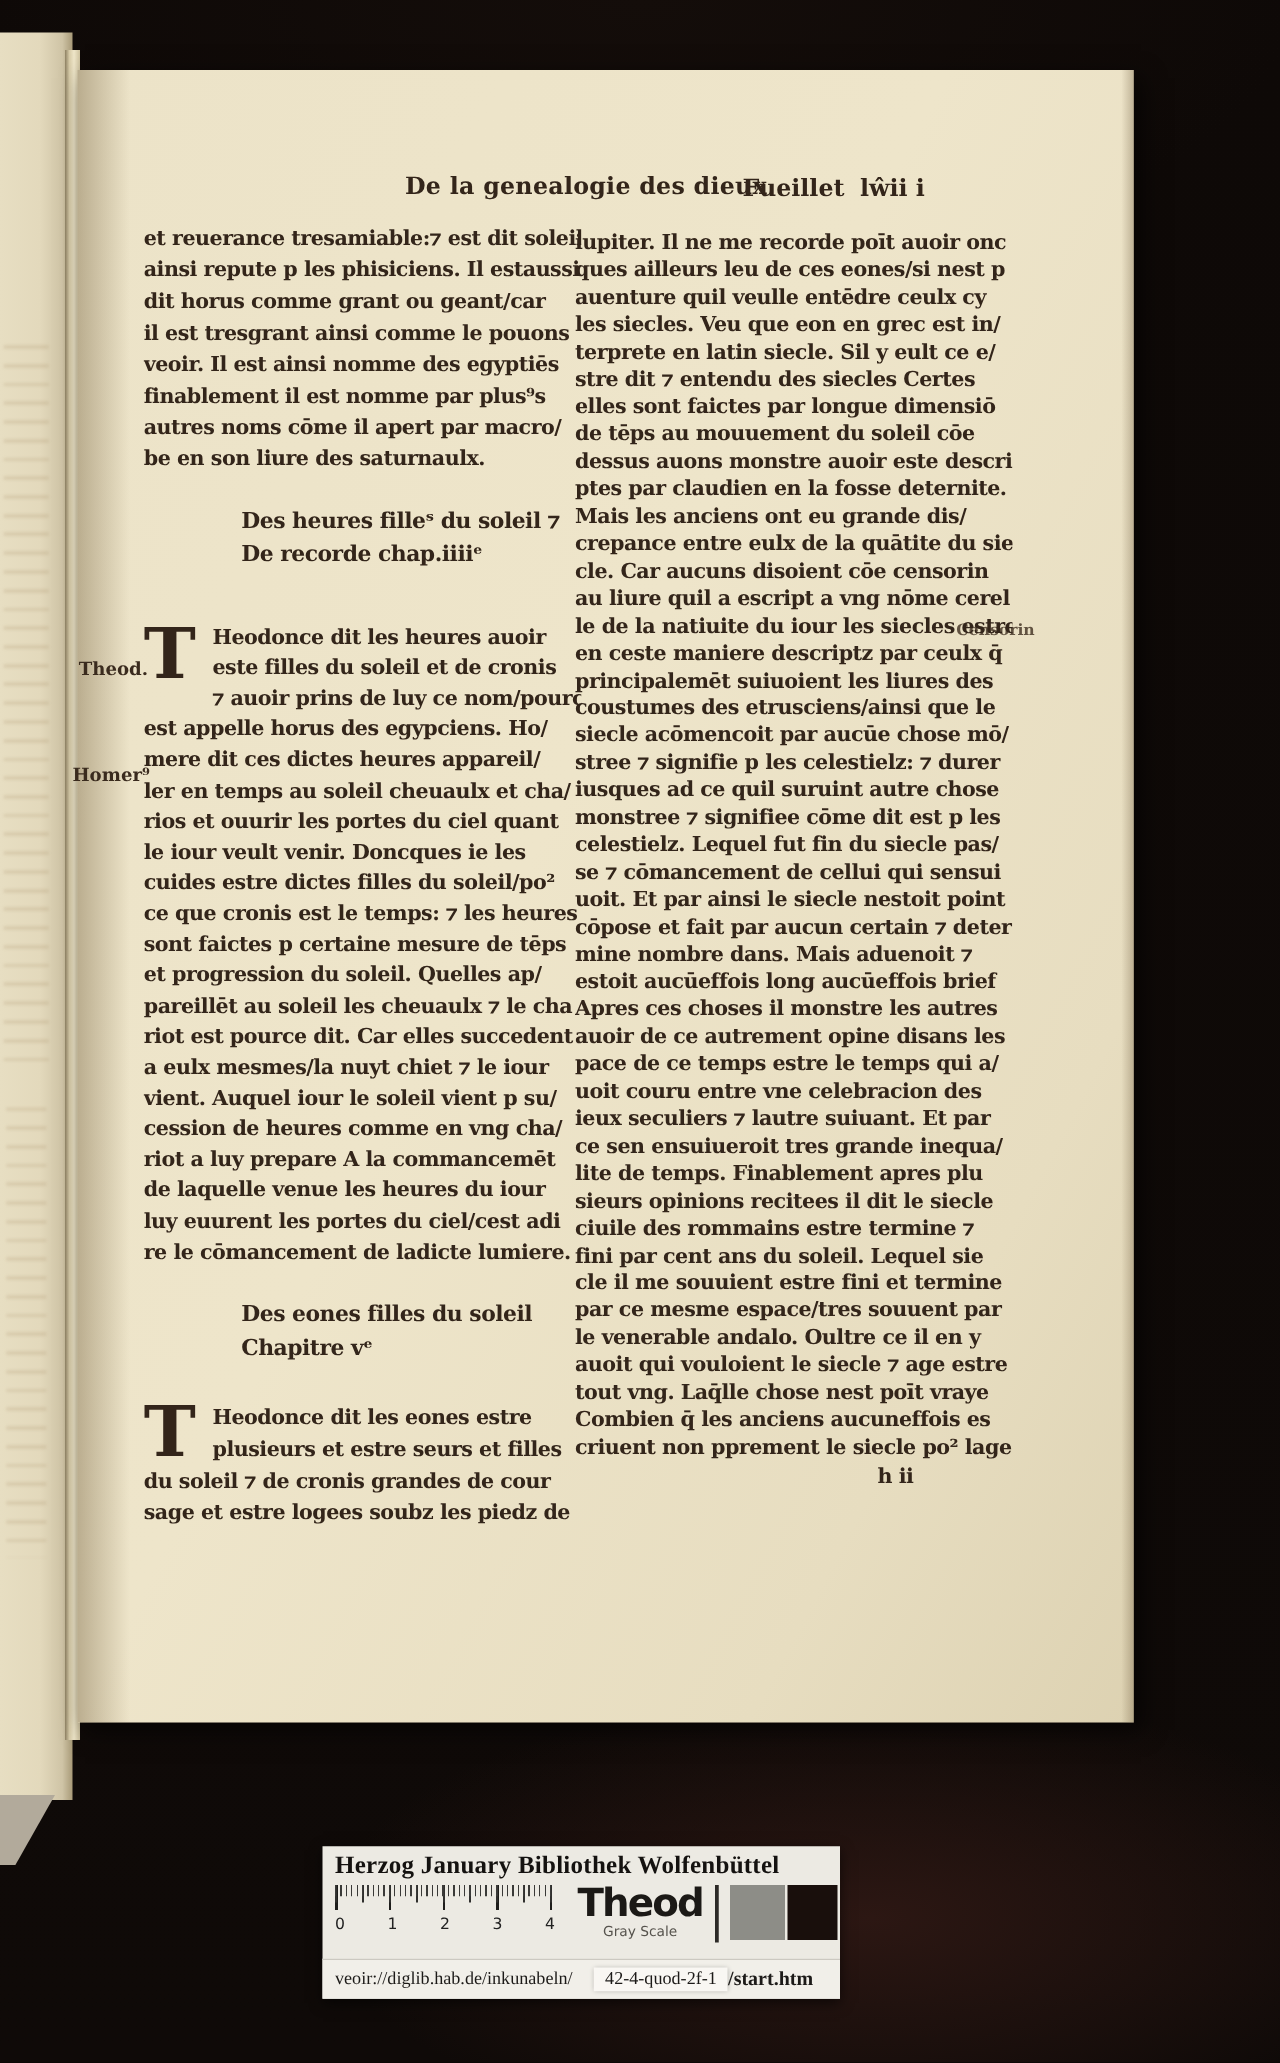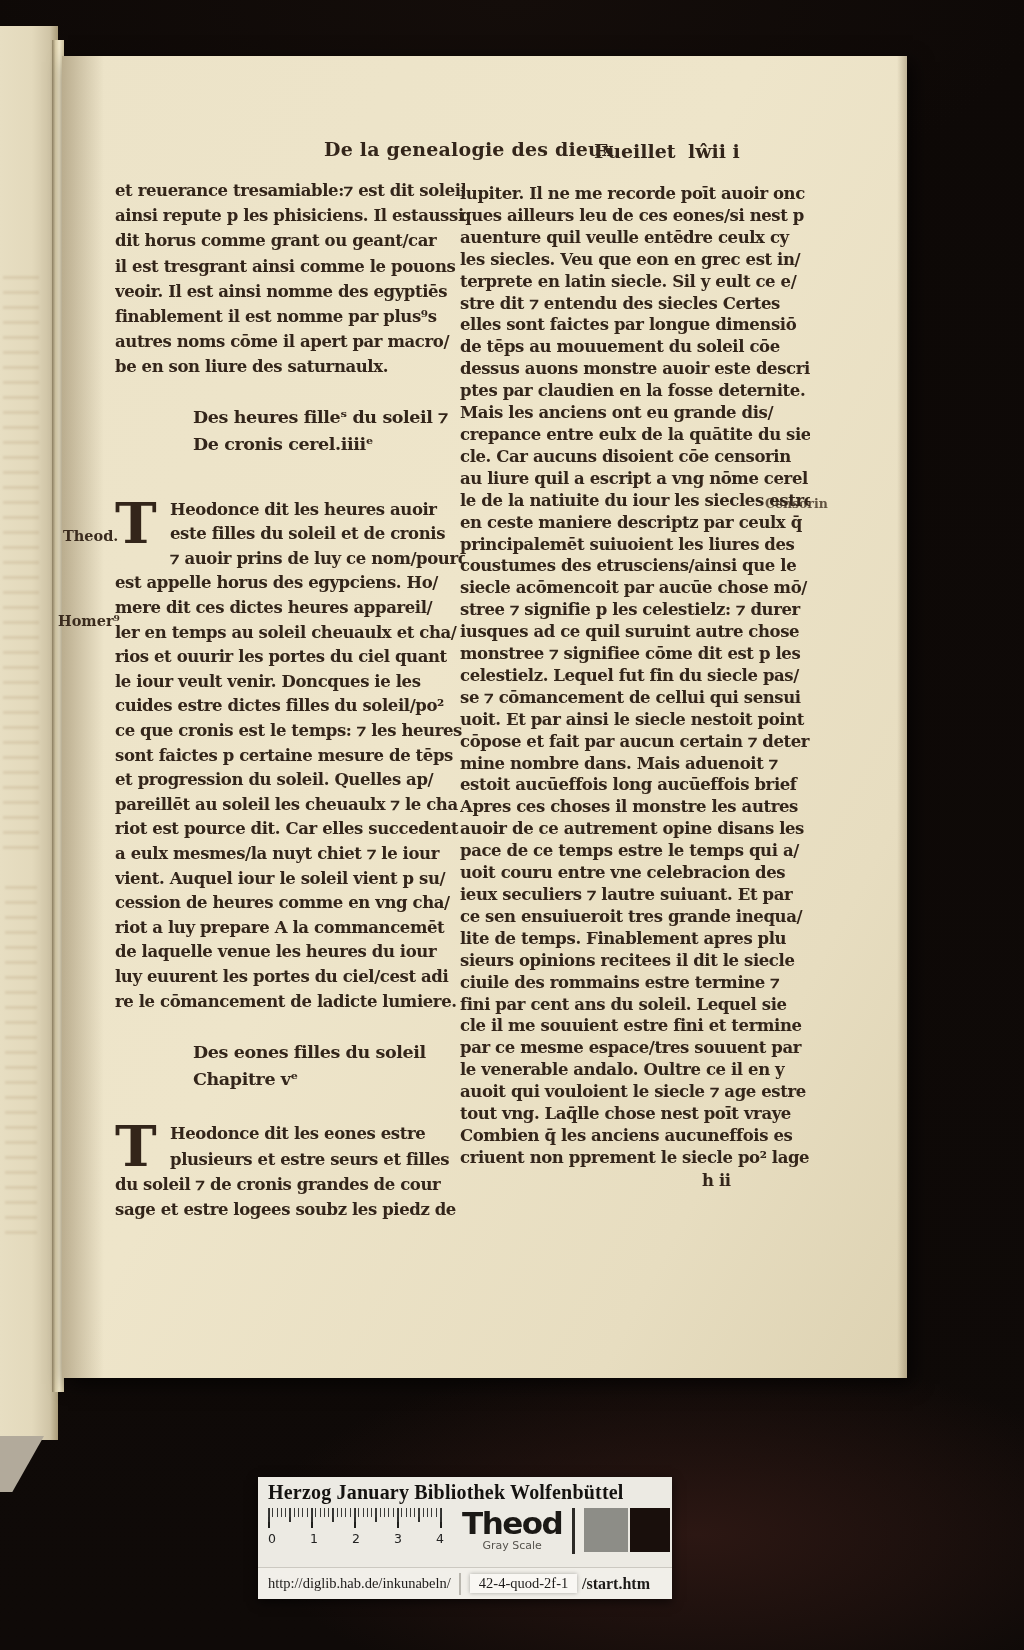--- a/index.html
+++ b/index.html
@@ -111,21 +111,21 @@
     <div class="col col-left">
       <span class="lines p1">et reuerance tresamiable:⁊ est dit soleil
 ainsi repute p les phisiciens. Il estaussi
 dit horus comme grant ou geant/car
 il est tresgrant ainsi comme le pouons
 veoir. Il est ainsi nomme des egyptiēs
 finablement il est nomme par plus⁹s
 autres noms cōme il apert par macro/
 be en son liure des saturnaulx.</span>
       <span class="lines chap-head">Des heures filleˢ du soleil ⁊
-De cronis cerel.iiiiᵉ</span>
+De recorde chap.iiiiᵉ</span>
       <div class="para">
         <span class="dropcap">T</span>
         <span class="lines">Heodonce dit les heures auoir
 este filles du soleil et de cronis
 ⁊ auoir prins de luy ce nom/pource q̄l
 est appelle horus des egypciens. Ho/
 mere dit ces dictes heures appareil/
 ler en temps au soleil cheuaulx et cha/
 rios et ouurir les portes du ciel quant
 le iour veult venir. Doncques ie les
@@ -221,20 +221,20 @@
       <div class="kodak-wrap">
         <div class="kodak">Theod</div>
         <div class="gray-scale-label">Gray Scale</div>
       </div>
       <div class="patches">
         <div class="patch-gray"></div>
         <div class="patch-black"></div>
       </div>
     </div>
     <div class="bar-bottom">
-      <span class="bar-url">http://diglib.hab.de/inkunabeln/</span>
+      <span class="bar-url">veoir://diglib.hab.de/inkunabeln/</span>
       <span class="bar-divider"></span>
       <span class="shelfmark">42-4-quod-2f-1</span>
       <span class="start-link">/start.htm</span>
     </div>
   </div>
 
 </div>
 
 </body></html>

